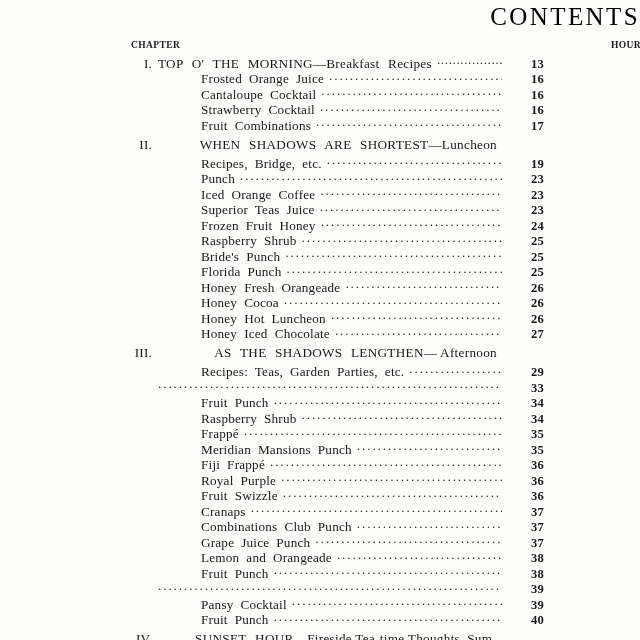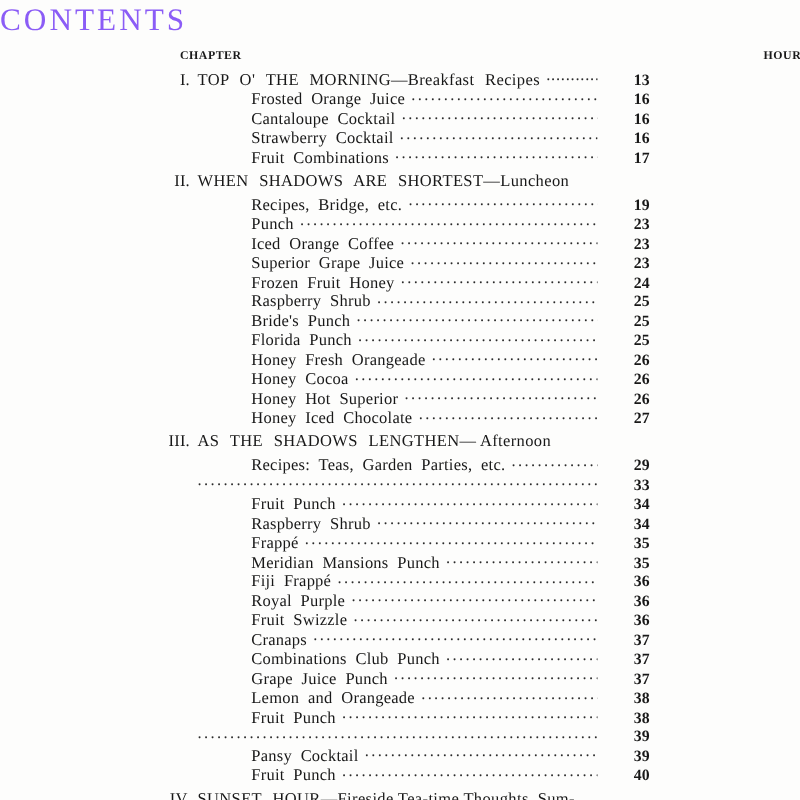--- a/index.html
+++ b/index.html
@@ -18,41 +18,41 @@
   .page {
     position: relative;
     width: 640px;
     height: 640px;
     background: #fdfdfc;
     box-sizing: border-box;
   }
 
   
   .toc-title {
-    text-align: left;
+    text-align: right;
     font-size: 25px;
     letter-spacing: 2.4px;
     font-weight: 400;
     padding-top: 3px;
     margin: 0 0 9px 0;
-    color: #8b5cf6;
+    color: #000000;
     font-family: "Liberation Serif", "DejaVu Serif", serif;
   }
 
   
   .colhead {
     position: relative;
     height: 12px;
     margin: 0 125px 0 131px;
     font-size: 9.5px;
     font-weight: bold;
     letter-spacing: 0.4px;
     color: #1a1a1a;
   }
-  .colhead .chapter-lbl { position: absolute; left: 13px; top: 0; }
+  .colhead .chapter-lbl { position: absolute; left: 0; top: 0; }
   .colhead .page-lbl { position: absolute; right: -126px; top: 0; }
 
   
   .toc-body {
     margin: 0;
     padding: 0 0 0 0;
   }
 
   .chapter-block { margin: 0; }
   .chapter-block.spaced { margin-top: 7px; }
@@ -86,21 +86,21 @@
   }
 
   
   .chapter-head .label {
     letter-spacing: 0.3px;
     word-spacing: 5px;
     flex: 1 1 auto;
   }
   .chapter-head.justify .label {
     display: flex;
-    justify-content: flex-start;
+    justify-content: flex-end;
   }
   .chapter-head .label .tail {
     word-spacing: normal;
   }
 
   .leader {
     flex: 1 1 auto;
     overflow: hidden;
     height: 15.5px;
     position: relative;
@@ -118,21 +118,21 @@
   .leader.tight::before { letter-spacing: 0.6px; }
 
   .pageno {
     flex: 0 0 auto;
     width: 42px;
     min-width: 42px;
     text-align: right;
     font-weight: bold;
     font-size: 12.6px;
     padding-right: 0;
-    margin-right: 120px;
+    margin-right: 96px;
   }
   .pageno.blank { visibility: hidden; }
 
   
   .row.cont .numeral { visibility: hidden; }
   .row.cont .label { padding-left: 43px; }
 
   
   .row.entry .label { padding-left: 43px; }
 
@@ -206,21 +206,21 @@
           <span class="pageno">23</span>
         </div>
         <div class="row entry">
           <span class="numeral"></span>
           <span class="label ws">Iced Orange Coffee</span>
           <span class="leader"></span>
           <span class="pageno">23</span>
         </div>
         <div class="row entry">
           <span class="numeral"></span>
-          <span class="label ws">Superior Grape Juice</span>
+          <span class="label ws">Superior Teas Juice</span>
           <span class="leader"></span>
           <span class="pageno">23</span>
         </div>
         <div class="row entry">
           <span class="numeral"></span>
           <span class="label ws">Frozen Fruit Honey</span>
           <span class="leader"></span>
           <span class="pageno">24</span>
         </div>
         <div class="row entry">
@@ -248,21 +248,21 @@
           <span class="pageno">26</span>
         </div>
         <div class="row entry">
           <span class="numeral"></span>
           <span class="label ws">Honey Cocoa</span>
           <span class="leader"></span>
           <span class="pageno">26</span>
         </div>
         <div class="row entry">
           <span class="numeral"></span>
-          <span class="label ws">Honey Hot Superior</span>
+          <span class="label ws">Honey Hot Luncheon</span>
           <span class="leader"></span>
           <span class="pageno">26</span>
         </div>
         <div class="row entry">
           <span class="numeral"></span>
           <span class="label ws">Honey Iced Chocolate</span>
           <span class="leader"></span>
           <span class="pageno">27</span>
         </div>
       </div>

